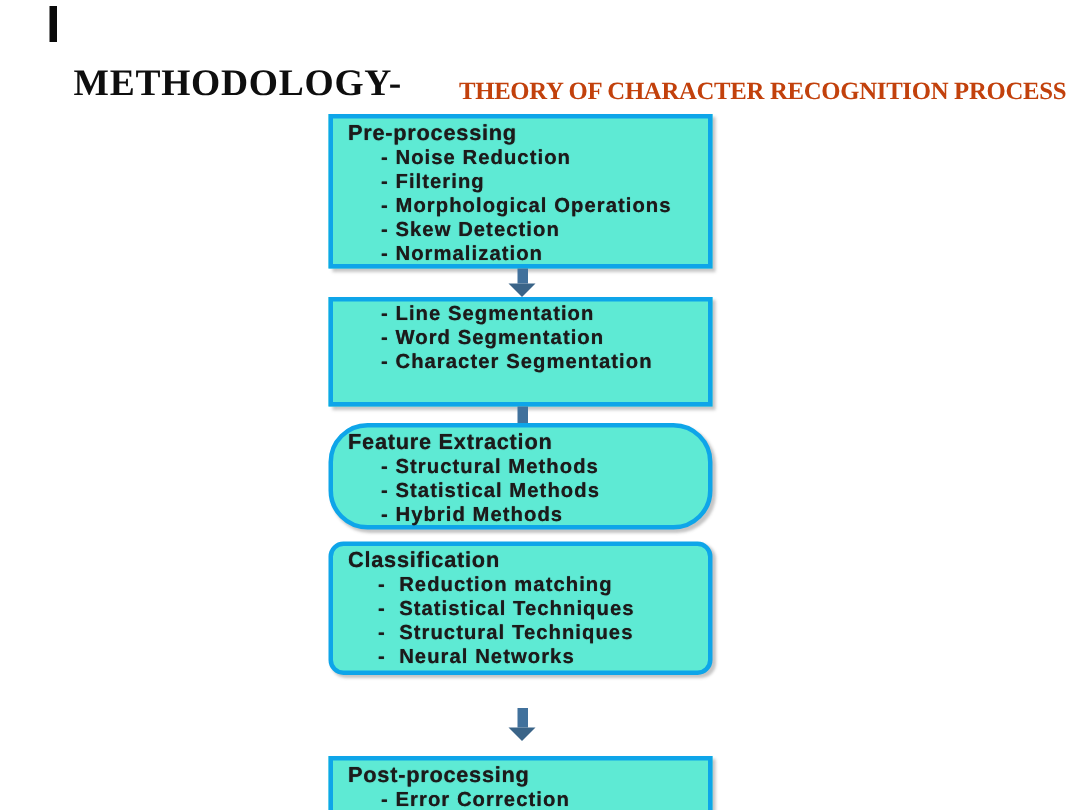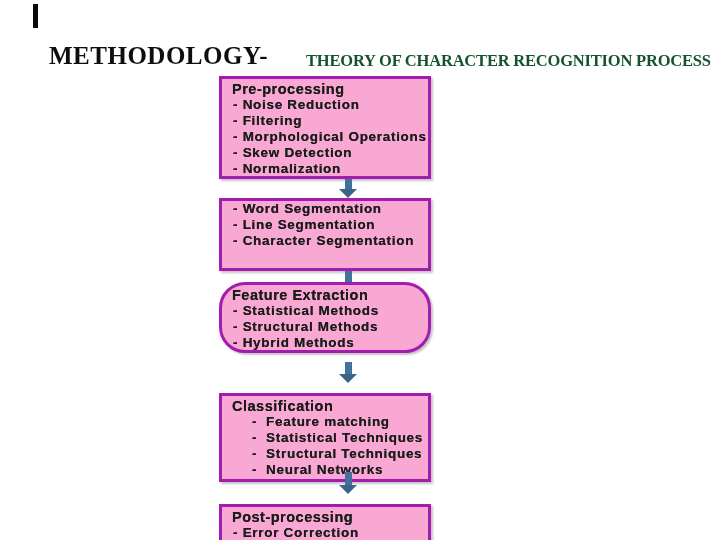--- a/index.html
+++ b/index.html
@@ -11,36 +11,36 @@
     position:absolute;left:33px;top:4px;width:5px;height:24px;background:#0a0a0a;
   }
   .main-title{
     position:absolute;left:49px;top:40px;
     font-family:"Liberation Serif",serif;font-weight:bold;
     font-size:25px;line-height:31px;color:#0e0e0e;letter-spacing:0.5px;
   }
   .sub-title{
     position:absolute;left:306px;top:52px;
     font-family:"Liberation Serif",serif;font-weight:bold;
-    font-size:16.5px;line-height:17px;color:#14532d;letter-spacing:-0.2px;
+    font-size:16.5px;line-height:17px;color:#c2410c;letter-spacing:-0.2px;
   }
   .box{
-    position:absolute;left:219px;width:212px;box-sizing:border-box;
-    background:#f9a8d4;border:3px solid #a21caf;
+    position:absolute;left:219px;width:256px;box-sizing:border-box;
+    background:#5eead4;border:3px solid #0ea5e9;
     box-shadow:2px 2px 2px rgba(125,125,125,0.45);
     color:#1b1b1b;
   }
   .box-title{
     font-weight:bold;font-size:14.5px;line-height:16px;
     padding:2px 0 0 10px;letter-spacing:0.5px;
     text-shadow:0 0 0.6px #2a2a2a;white-space:pre;
   }
   .box-item{
     font-weight:bold;font-size:13.5px;line-height:16px;
-    padding-left:11px;letter-spacing:0.7px;
+    padding-left:32px;letter-spacing:0.7px;
     text-shadow:0 0 0.5px #333;white-space:pre;
   }
   .box-classification .box-item{padding-left:30px;}
   .box-post-processing .box-item{}
   .arrow{position:absolute;left:338px;width:20px;}
   .arrow-stem{
     width:7px;margin:0 auto;background:var(--arrow-color,#41719c);
   }
   .arrow-head{
     width:0;height:0;margin:0 auto;
@@ -64,45 +64,45 @@
   <div class="box-item">- Skew Detection</div>
   <div class="box-item">- Normalization</div>
 </div>
 
 <div class="arrow" style="top:179px;height:19px;">
   <div class="arrow-stem" style="height:10px;"></div>
   <div class="arrow-head"></div>
 </div>
 
 <div class="box box-segmentation" style="top:198px;height:73px;">
+  <div class="box-item">- Line Segmentation</div>
   <div class="box-item">- Word Segmentation</div>
-  <div class="box-item">- Line Segmentation</div>
   <div class="box-item">- Character Segmentation</div>
 </div>
 
 <div class="arrow" style="top:271px;height:20px;">
   <div class="arrow-stem" style="height:11px;"></div>
   <div class="arrow-head"></div>
 </div>
 
 <div class="box box-feature-extraction" style="top:282px;height:71px;border-radius:26px;">
   <div class="box-title">Feature Extraction</div>
+  <div class="box-item">- Structural Methods</div>
   <div class="box-item">- Statistical Methods</div>
-  <div class="box-item">- Structural Methods</div>
   <div class="box-item">- Hybrid Methods</div>
 </div>
 
 <div class="arrow" style="top:362px;height:21px;">
   <div class="arrow-stem" style="height:12px;"></div>
   <div class="arrow-head"></div>
 </div>
 
-<div class="box box-classification" style="top:393px;height:89px;">
+<div class="box box-classification" style="top:361px;height:89px;border-radius:10px;">
   <div class="box-title">Classification</div>
-  <div class="box-item">-  Feature matching</div>
+  <div class="box-item">-  Reduction matching</div>
   <div class="box-item">-  Statistical Techniques</div>
   <div class="box-item">-  Structural Techniques</div>
   <div class="box-item">-  Neural Networks</div>
 </div>
 
 <div class="arrow" style="top:472px;height:22px;">
   <div class="arrow-stem" style="height:13px;"></div>
   <div class="arrow-head"></div>
 </div>
 

